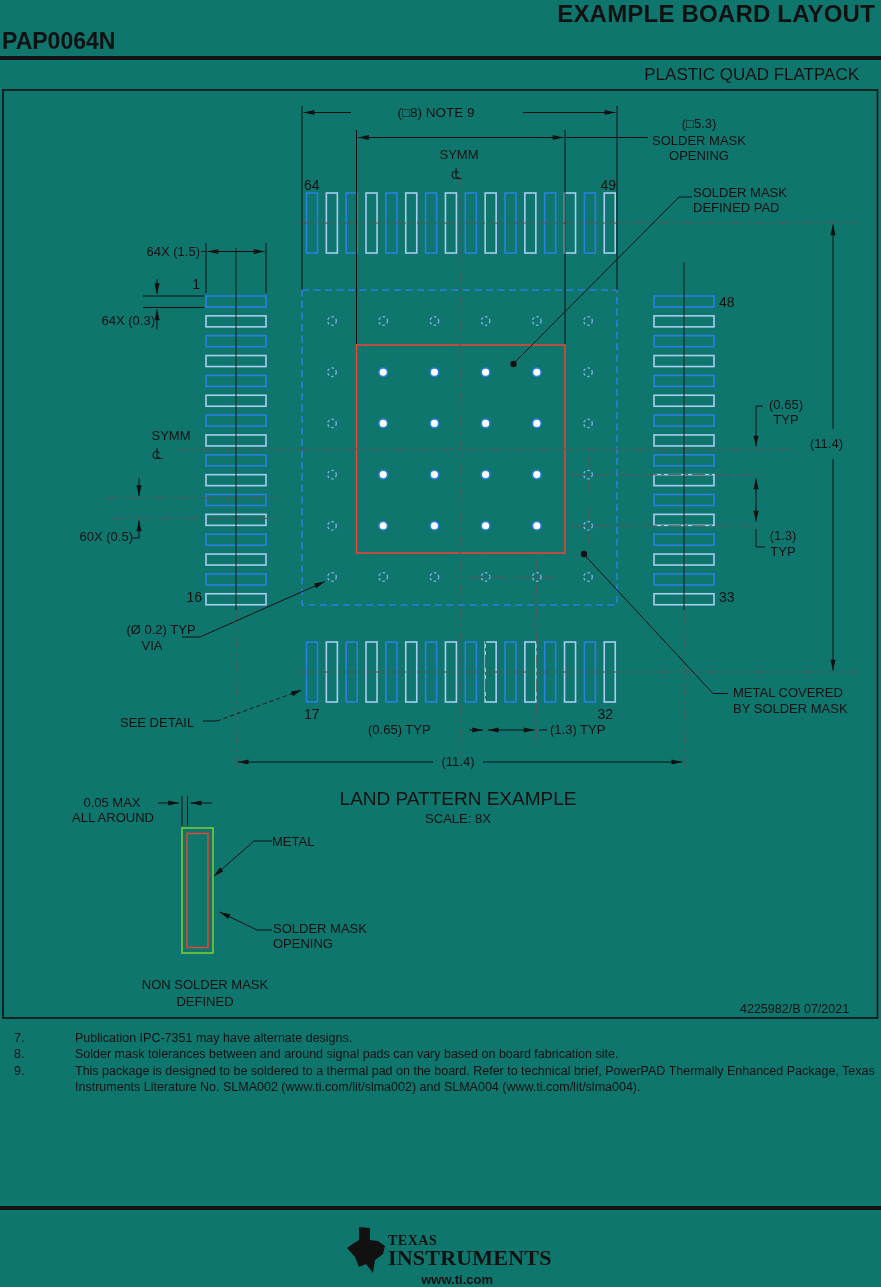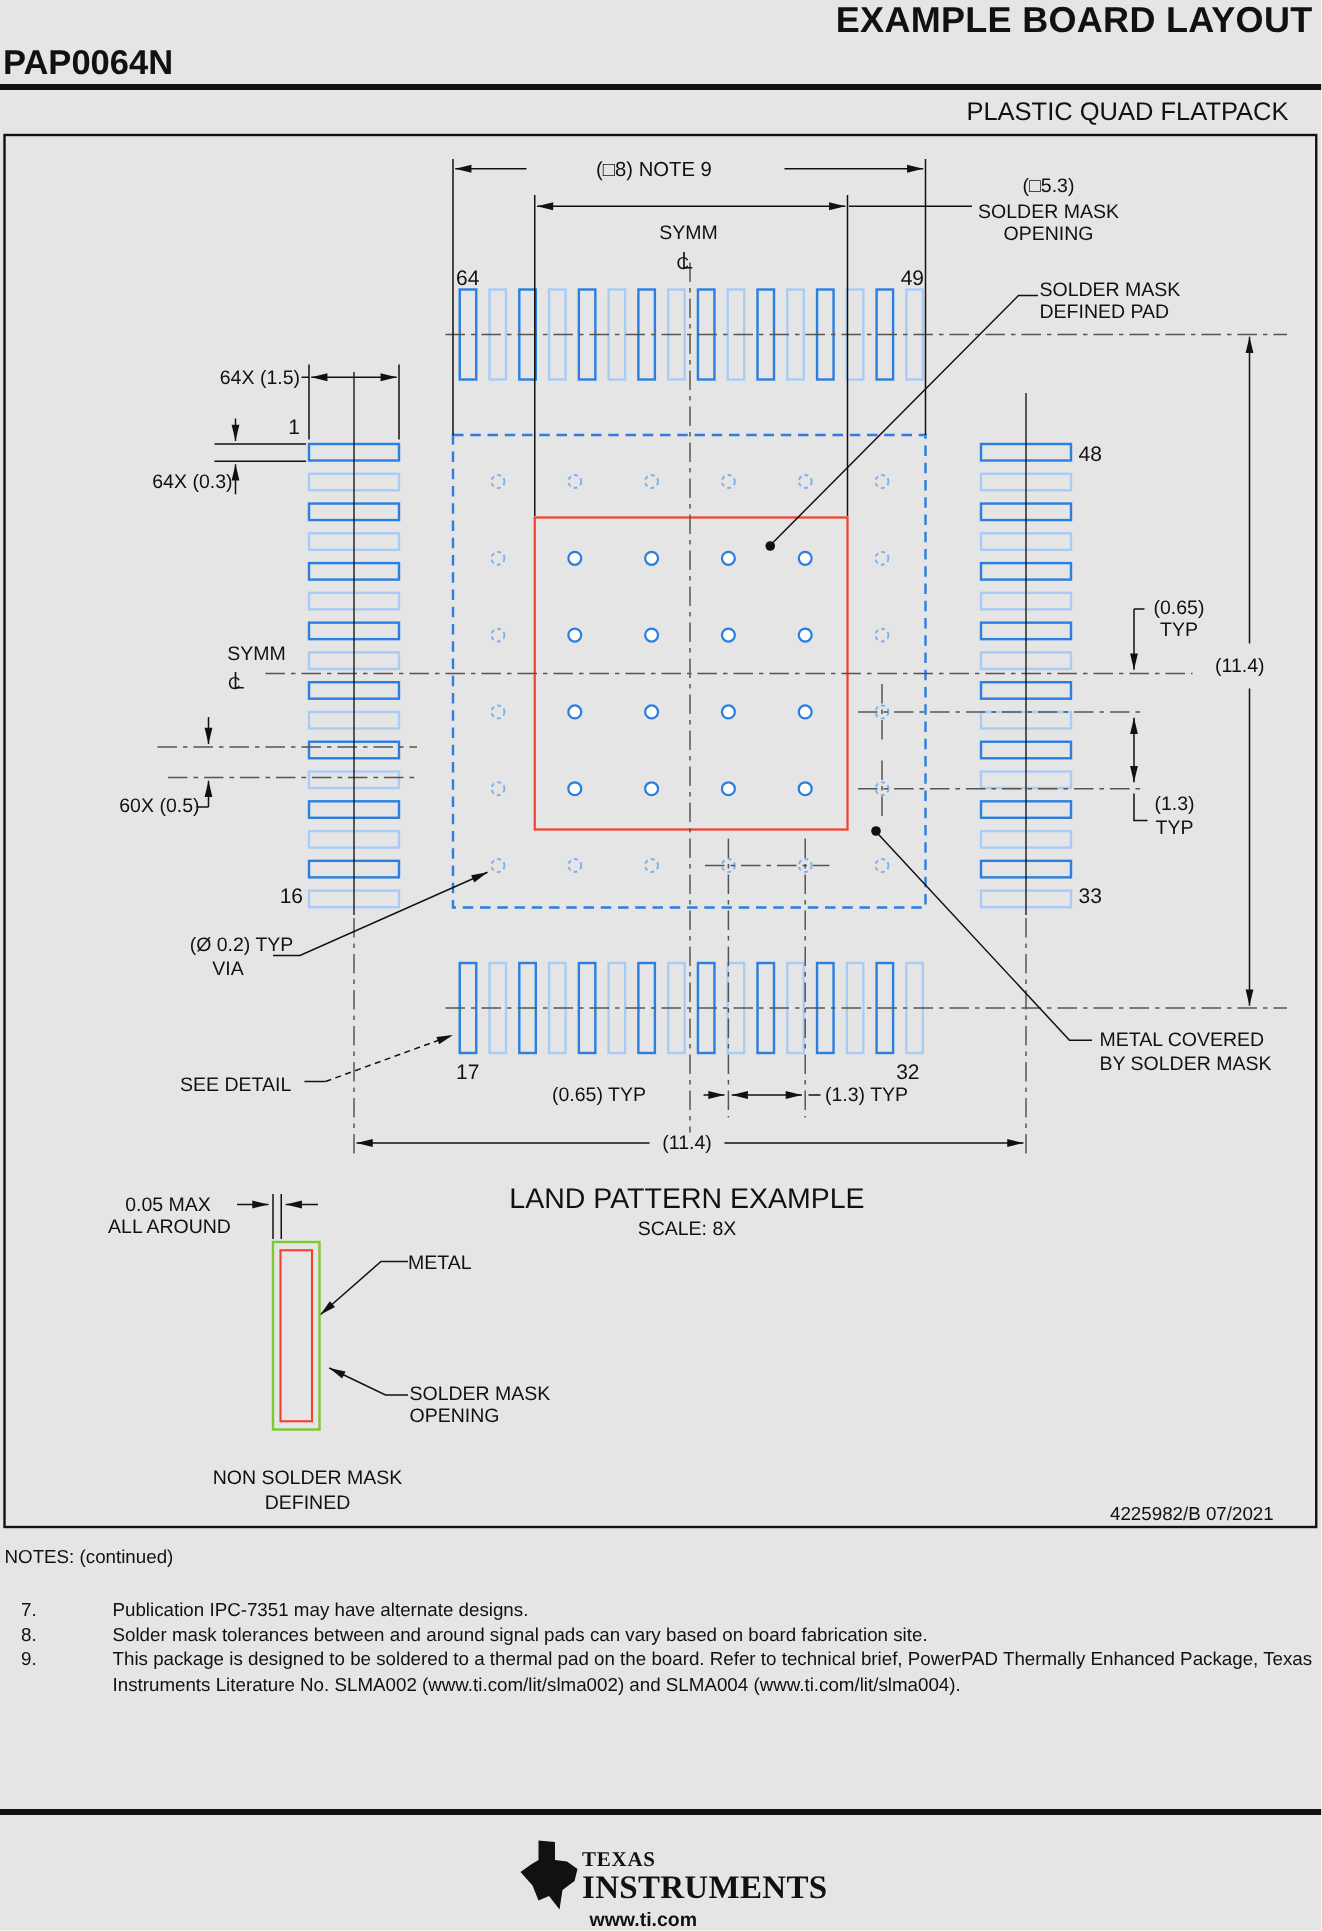--- a/index.html
+++ b/index.html
@@ -1,34 +1,34 @@
 <!DOCTYPE html>
 <html><head>
 <meta charset="utf-8">
 <style>
   html,body{margin:0;padding:0;background:#fff;}
-  .page{position:relative;width:881px;height:1287px;background:#e5e5e5;overflow:hidden;
+  .page{position:relative;width:881px;height:1287px;background:#0f766e;overflow:hidden;
         font-family:"Liberation Sans","DejaVu Sans",sans-serif;color:#111;}
   .abs{position:absolute;}
   .hdr-title{top:0px;right:6px;font-size:24px;font-weight:bold;letter-spacing:.2px;}
   .hdr-part{top:28px;left:2px;font-size:23px;font-weight:bold;}
   .hdr-sub{top:30px;right:6px;font-size:20px;font-weight:bold;}
   .hdr-rule{top:56px;left:0;width:881px;height:4px;background:#111;}
   .hdr-pkg{top:65px;right:22px;font-size:17px;}
   svg text{font-family:"Liberation Sans","DejaVu Sans",sans-serif;fill:#111;}
   .notes{top:1030px;left:3px;width:872px;font-size:12.5px;line-height:16.4px;}
   .notes-head{margin-bottom:19px;}
   .note-row{display:flex;}
   .note-num{width:29px;padding-left:11px;flex:none;}
   .note-text{width:812px;margin-left:32px;}
   .ft-rule{top:1206px;left:0;width:881px;height:4px;background:#111;}
   .brand{top:1233px;left:388px;font-family:"Liberation Serif","DejaVu Serif",serif;font-weight:bold;}
   .brand-1{font-size:14px;line-height:16px;letter-spacing:.5px;}
   .brand-2{font-size:22px;line-height:17px;letter-spacing:.2px;}
-  .ft-url{top:1272px;left:393px;width:100px;text-align:left;font-size:13px;font-weight:bold;}
+  .ft-url{top:1272px;left:393px;width:100px;text-align:right;font-size:13px;font-weight:bold;}
 </style>
 </head>
 <body>
 
 <div class="page">
 
   <div class="abs hdr-title">EXAMPLE BOARD LAYOUT</div>
   <div class="abs hdr-part">PAP0064N</div>
   <div class="abs hdr-rule"></div>
   <div class="abs hdr-pkg">PLASTIC QUAD FLATPACK</div>
@@ -275,21 +275,20 @@
       <text x="272" y="846">METAL</text>
       <text x="273" y="933">SOLDER MASK</text>
       <text x="273" y="948">OPENING</text>
       <text x="205" y="989" text-anchor="middle">NON SOLDER MASK</text>
       <text x="205" y="1006" text-anchor="middle">DEFINED</text>
       <text x="740" y="1013" font-size="12.5">4225982/B   07/2021</text>
     </g>
   </svg>
 
   <div class="abs notes">
-    <div class="notes-head">NOTES: (continued)</div>
     <div class="note-row">
       <div class="note-num">7.</div>
       <div class="note-text">Publication IPC-7351 may have alternate designs.</div>
     </div>
     <div class="note-row">
       <div class="note-num">8.</div>
       <div class="note-text">Solder mask tolerances between and around signal pads can vary based on board fabrication site.</div>
     </div>
     <div class="note-row">
       <div class="note-num">9.</div>

